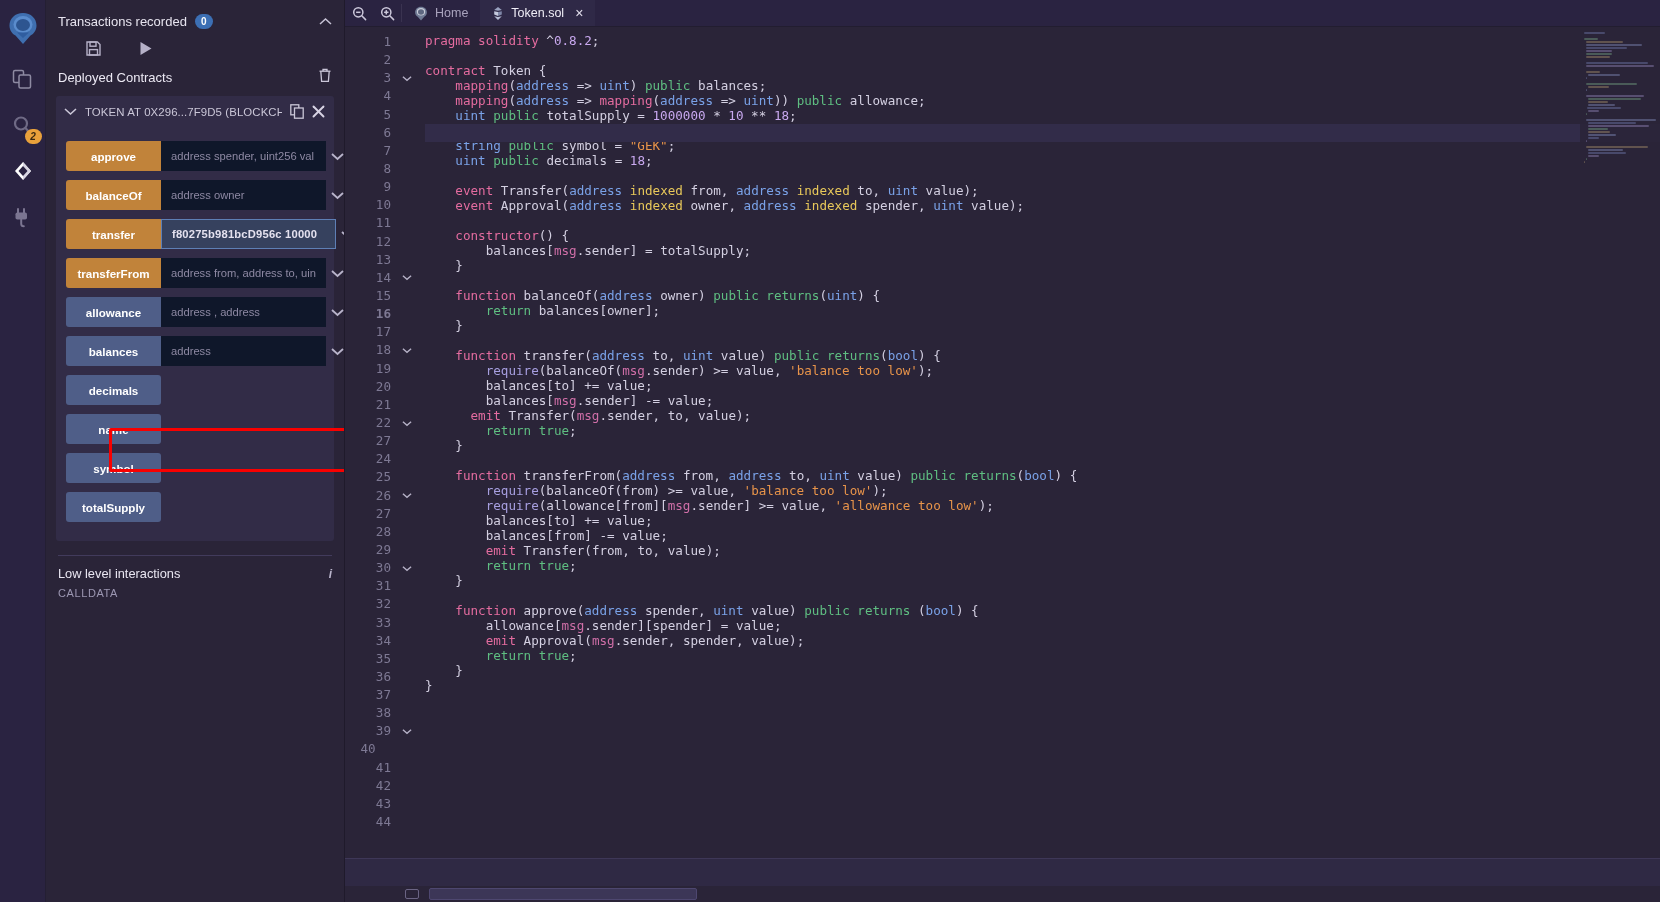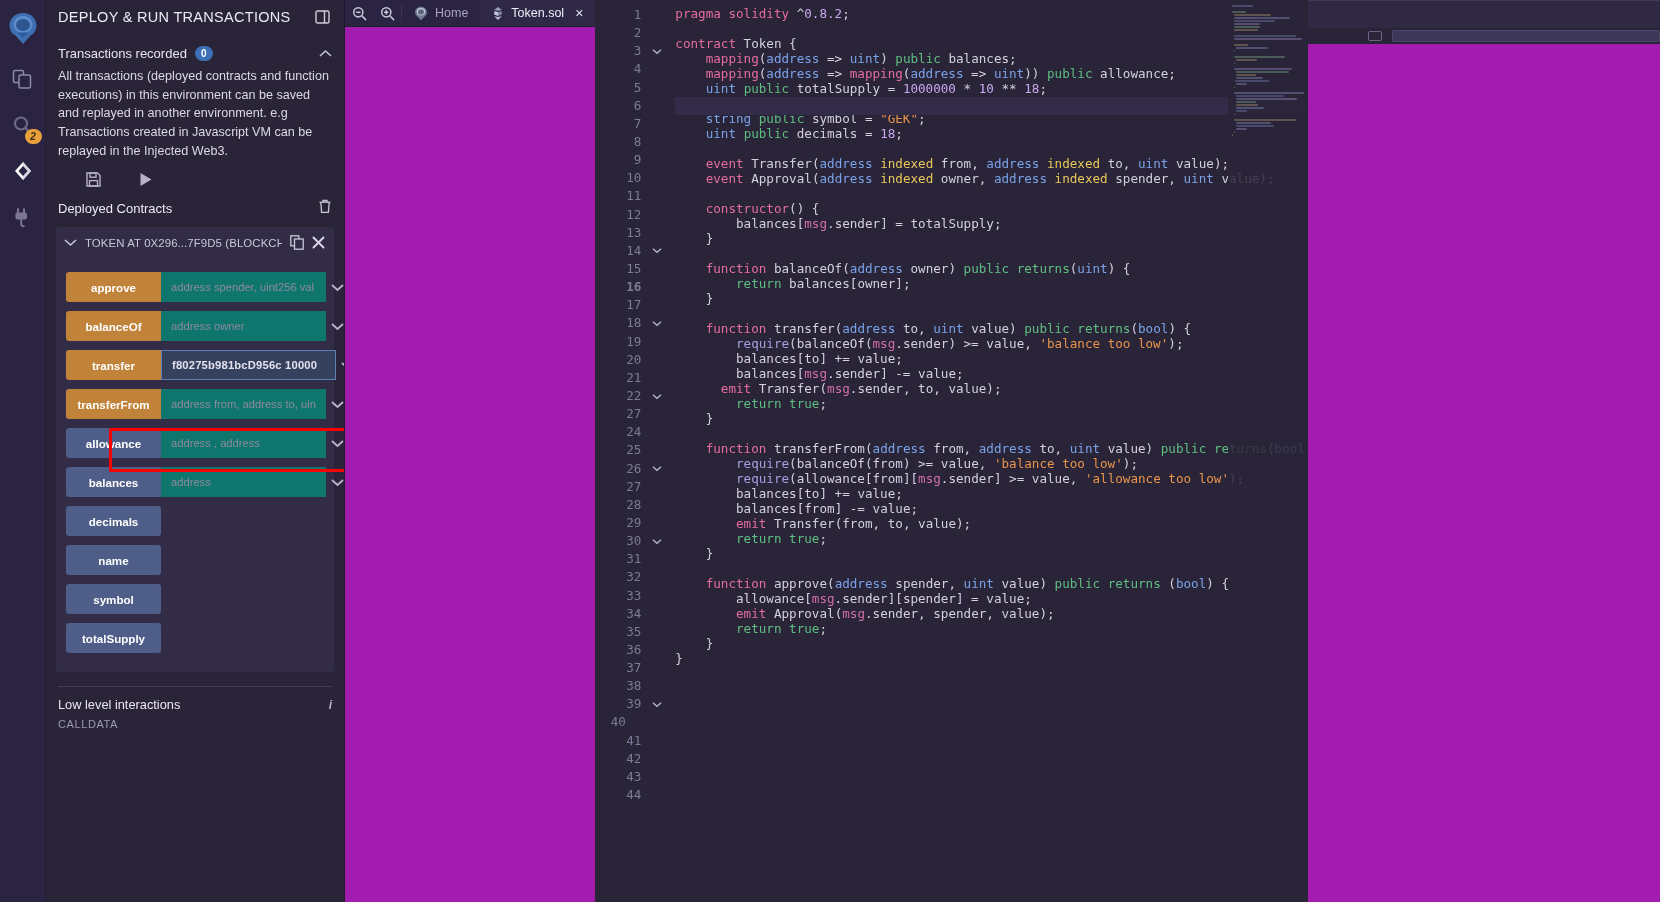--- a/index.html
+++ b/index.html
@@ -108,21 +108,21 @@
     width: 95px; flex: 0 0 95px; height: 30px;
     border: none; border-radius: 3px 0 0 3px; cursor: pointer;
     color: #ffffff; font-size: 11.6px; font-weight: 700;
     display: flex; align-items: center; justify-content: center;
     font-family: "Liberation Sans", sans-serif;
   }
   .fn-btn.solo { border-radius: 3px; }
   .fn-btn.payable { background: #c1833a; }
   .fn-btn.view    { background: #4f5e88; }
   .fn-input {
-    flex: 1; height: 30px; background: #0f766e; border: none; outline: none;
+    flex: 1; height: 30px; background: #0f172a; border: none; outline: none;
     color: #cfcbdf; font-size: 11.2px; padding: 0 10px;
     font-family: "Liberation Sans", sans-serif;
   }
   .fn-input::placeholder { color: #8e89a3; }
   .fn-input.active {
     background: #36415e; border: 1px solid #5e7fb5; color: #e4e1ef; font-weight: 600;
     letter-spacing: .2px;
   }
   .fn-caret { width: 22px; flex: 0 0 22px; display: flex; align-items: center; justify-content: center; color: #b9b4cb; cursor: pointer; }
 
@@ -133,21 +133,21 @@
 
   .divider { height: 1px; background: #423b5c; margin: 14px 12px 0 12px; }
   .lowlevel {
     display: flex; align-items: center; margin: 10px 12px 0 12px;
     font-size: 12.8px; color: #e9e6f1;
   }
   .lowlevel .info { margin-left: auto; color: #b9b4cb; font-style: italic; font-weight: 700; font-size: 12px; }
   .calldata-lbl { margin: 6px 12px 0 12px; font-size: 11px; color: #9c97b2; letter-spacing: .6px; }
 
   
-  .editor-wrap { flex: 1; height: 902px; display: flex; flex-direction: row; background: #a21caf; min-width: 0; }
+  .editor-wrap { flex: 1; height: 902px; display: flex; flex-direction: column; background: #701a75; min-width: 0; }
   .tabbar {
     height: 27px; background: #2a2341; display: flex; align-items: stretch;
     border-bottom: 1px solid #221d30; flex: 0 0 27px;
   }
   .tb-zoom {
     width: 28px; display: flex; align-items: center; justify-content: center;
     color: #cbc7da; cursor: pointer;
   }
   .tb-sep { width: 1px; background: #3a3350; margin: 4px 0; }
   .tab {
@@ -247,42 +247,32 @@
       <svg width="21" height="21" viewBox="0 0 21 21" fill="#7b7591">
         <path d="M6 2 v4 M12 2 v4" stroke="#7b7591" stroke-width="2" stroke-linecap="round" fill="none"></path>
         <rect x="3.5" y="5.5" width="11.5" height="7" rx="1.8"></rect>
         <path d="M9.2 12.5 v4.2 c0 1.6 1.2 2.6 2.6 2.6" stroke="#7b7591" stroke-width="2" fill="none" stroke-linecap="round"></path>
       </svg>
     </div>
   </div>
 
   <div class="panel">
 
-    <div class="panel-head">
-      <div class="panel-title">DEPLOY &amp; RUN TRANSACTIONS</div>
-      <span class="panel-head-icon">
-        <svg width="15" height="14" viewBox="0 0 15 14" fill="none" stroke="#cfcbdc" stroke-width="1.4">
-          <rect x="1" y="1" width="13" height="12" rx="1.5"></rect>
-          <line x1="9.5" y1="1" x2="9.5" y2="13"></line>
-        </svg>
-      </span>
-    </div>
 
 
     <div class="sect-head">
       <span>Transactions recorded</span>
       <span class="cnt">0</span>
       <span class="caret">
         <svg width="13" height="9" viewBox="0 0 13 9" fill="none" stroke="#c7c3d6" stroke-width="1.5">
             <polyline points="1,7 6.5,2 12,7"></polyline>
           </svg>
       </span>
     </div>
 
-    <div class="sect-body">All transactions (deployed contracts and function executions) in this environment can be saved and replayed in another environment. e.g Transactions created in Javascript VM can be replayed in the Injected Web3.</div>
 
     <div class="mini-actions">
       <span class="mi">
         <svg width="15" height="15" viewBox="0 0 15 15" fill="none" stroke="#b6b1c8" stroke-width="1.4">
           <path d="M1 1 h10.5 L14 3.5 V14 H1 Z"></path>
           <rect x="4" y="1" width="6" height="4.2"></rect>
           <rect x="3.5" y="8.6" width="8" height="5.4"></rect>
         </svg>
       </span>
       <span class="mi">

